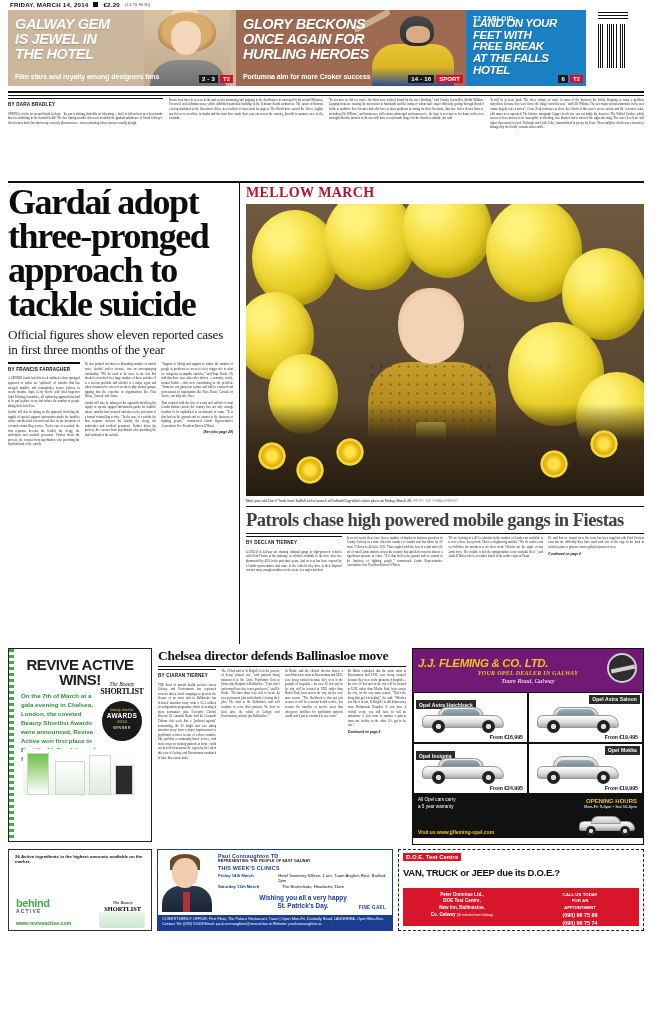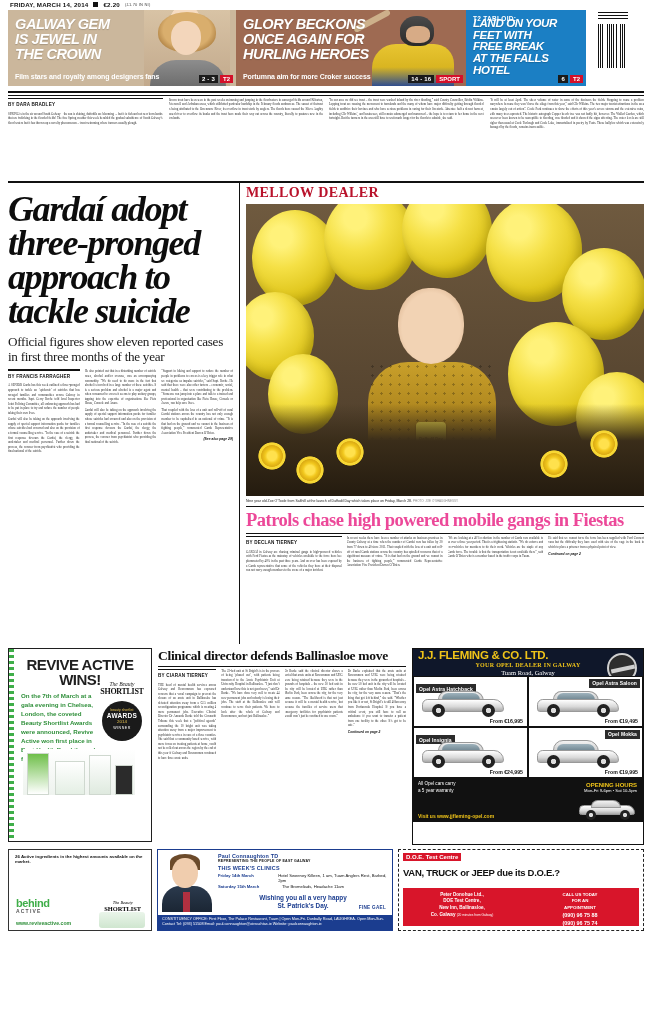--- a/index.html
+++ b/index.html
@@ -132,21 +132,21 @@
 
   .topstory { display: flex; gap: 6px; margin: 0 8px; height: 78px; }
   .topstory .col { flex: 1; }
 
   
   .lead { display: flex; margin: 0 8px; }
   .lead-left { width: 232px; padding-right: 6px; border-right: .7px solid #111; }
   .lead-head {
     font-family: "Liberation Serif", serif; font-weight: bold;
     font-size: 36px; line-height: 0.94; letter-spacing: -1.4px;
-    color: #0d0d0d; margin-top: 10px; font-style: italic;
+    color: #0d0d0d; margin-top: 3px;
   }
   .lead-sub {
     font-family: "Liberation Serif", serif; font-size: 13.2px;
     line-height: 1.1; color: #1a1a1a; margin-top: 7px; letter-spacing: -.3px;
   }
   .lead-cols { display: flex; gap: 5px; margin-top: 5px; height: 212px; }
   .lead-cols .col { flex: 1; }
   .seealso { font-family: "Liberation Sans", sans-serif; font-weight: bold;
     font-size: 3.4px; font-style: italic; color: #111; text-align: right; }
 
@@ -185,21 +185,21 @@
   .pin-badge span { display:block; font-family:"Liberation Sans",sans-serif; font-size:4px;
     color:#5a4a08; text-align:center; padding-top:14px; font-weight:bold; }
   .caption {
     font-family: "Liberation Sans", sans-serif; font-size: 3.5px;
     color: #222; margin-top: 2.5px; line-height: 1.3;
   }
   .caption .credit { color: #888; font-size: 3px; }
 
   .second-head {
     font-family: "Liberation Serif", serif; font-weight: bold;
-    font-size: 18.5px; color: #ec4899; letter-spacing: -.5px; margin: 3px 0 2px 0;
+    font-size: 18.5px; color: #404040; letter-spacing: -.5px; margin: 3px 0 2px 0;
   }
   .second-cols { display: flex; gap: 5px; height: 108px; }
   .second-cols .col { flex: 1; }
   .cont { font-family: "Liberation Sans", sans-serif; font-weight: bold;
     font-size: 3.3px; font-style: italic; color: #111; }
 
   
   .bottom { display: flex; margin: 4px 8px 0 8px; gap: 6px; }
 
   
@@ -240,21 +240,21 @@
 
   
   .clin { width: 248px; }
   .clin-head { font-family: "Liberation Serif", serif; font-weight: bold;
     font-size: 13.5px; color: #111; letter-spacing: -.3px; margin-bottom: 2px; }
   .clin-cols { display: flex; gap: 5px; height: 176px; }
   .clin-cols .col { flex: 1; }
 
   
   .ad-fleming { flex: 1; border: 1px solid #111; }
-  .fl-head { background: #0f172a; padding: 0 5px; position: relative; }
+  .fl-head { background: #701a75; padding: 8px 5px; position: relative; font-style: italic; }
   .fl-name { font-family: "Liberation Sans", sans-serif; font-weight: bold;
     font-size: 11.5px; color: #f0c419; letter-spacing: -.3px; }
   .fl-sub1 { font-family: "Liberation Serif", serif; font-size: 6px; color: #f0c419;
     letter-spacing: .3px; font-weight: bold; text-align: center; margin-top: 1px;}
   .fl-sub2 { font-family: "Liberation Serif", serif; font-size: 6.5px; color: #fff;
     text-align: center; margin-top: 1px; }
   .fl-opel { position: absolute; right: 6px; top: 4px; width: 30px; height: 30px;
     border-radius: 50%; border: 2px solid #cfcfcf;
     background: radial-gradient(circle, #2e2e2e 0 60%, #1a1a1a 100%); }
   .fl-opel:after { content:""; position:absolute; left:2px; top:12px; width:24px; height:4px;
@@ -359,21 +359,21 @@
 
     <div class="promo promo-1">
       <div class="promo-dots"></div>
       <div class="ph-woman">
         <div class="ph-hair"></div>
         <div class="ph-face"></div>
         <div class="ph-body"></div>
       </div>
       <div class="promo-txt" style="white-space:pre-line">GALWAY GEM
 IS JEWEL IN
-THE CROWN</div>
+THE HOTEL</div>
       <div class="promo-sub">Film stars and royalty among designers fans</div>
       <div class="promo-tag">
         <span class="tag-dark">2 - 3</span>
         <span class="tag-red">T2</span>
       </div>
     </div>
 
     <div class="promo promo-2">
       <div class="promo-dots"></div>
       <div class="ph-hurler">
@@ -452,21 +452,21 @@
         </div>
         <div class="col">
           <p>“Support in hiking and support to reduce the number of people in problems to excess is a key trigger role in what we categorise as impulse suicides,” said Supt. Roche. He said that there were also other factors – economic, social, mental health – that were contributing to the problem. “Someone can jump into a place and talk to a trained and professional in organisation like Pieta House, Console or Aware, can help save lives.</p>
           <p>That coupled with the loss of a unit and roll-off of rural Gardaí stations across the country has not only enough member to be capitalised in an national of crime. “It is that bad on the ground and we cannot in the business of fighting people,” commented Garda Representative Association Vice President Darren O’Brien.</p>
           <div class="seealso">(See also page 29)</div>
         </div>
       </div>
     </div>
 
     <div class="lead-right">
-      <div class="kicker-yellow">MELLOW DEALER</div>
+      <div class="kicker-yellow">MELLOW MARCH</div>
 
       <div class="photo">
         <div class="balloon" style="left:6px;  top:6px;   width:86px;  height:96px;"></div>
         <div class="balloon" style="left:78px; top:-14px; width:92px;  height:100px;"></div>
         <div class="balloon" style="left:156px;top:-22px; width:90px;  height:96px;"></div>
         <div class="balloon" style="left:240px;top:-6px;  width:96px;  height:104px;"></div>
         <div class="balloon" style="left:316px;top:44px;  width:84px;  height:92px;"></div>
         <div class="balloon" style="left:-10px;top:88px;  width:78px;  height:88px;"></div>
         <div class="balloon" style="left:262px;top:118px; width:96px;  height:104px;"></div>
         <div class="balloon" style="left:330px;top:168px; width:82px;  height:90px;"></div>
@@ -544,21 +544,21 @@
 
       <div class="rev-pack">
         <div class="pk pk1"></div>
         <div class="pk pk2"></div>
         <div class="pk pk3"></div>
         <div class="pk pk4"></div>
       </div>
     </div>
 
     <div class="clin">
-      <div class="clin-head">Clinical director defends Ballinasloe move</div>
+      <div class="clin-head">Chelsea director defends Ballinasloe move</div>
       <div class="rule-thin" style="margin:2px 0"></div>
       <div class="clin-cols">
         <div class="col">
           <div class="byline-rule"></div>
           <div class="byline">BY CIARAN TIERNEY</div>
           <p>THE head of mental health services across Galway and Roscommon has expressed concern that a vocal campaign to prevent the closure of an acute unit in Ballinasloe has defeated attention away from a €2.5 million reconfiguration programme which is creating 4 more permanent jobs. Executive Clinical Director Dr Amanda Burke told the Connacht Tribune this week that a “political agenda” surrounding the 10 bright unit was taking attention away from a major improvement to psychiatric services in care of a three counties. She said that a community based service, with more focus on treating patients at home, could not be rolled out across the region by the end of this year if Galway and Roscommon continued to have three acute units.</p>
         </div>
         <div class="col">
           <p>The 22-bed unit at St Brigid’s is in the process of being ‘phased out’, with patients being transferred to the Acute Psychiatric Unit at University Hospital in Ballinasloe. “I just don’t understand how this is not good news,” said Dr Burke. “We have done very well to create 44 new permanent jobs and nobody is losing their jobs. The staff at the Ballinasloe unit will continue to serve their patients. We have to look after the whole of Galway and Roscommon, and not just Ballinasloe.”</p>
         </div>

